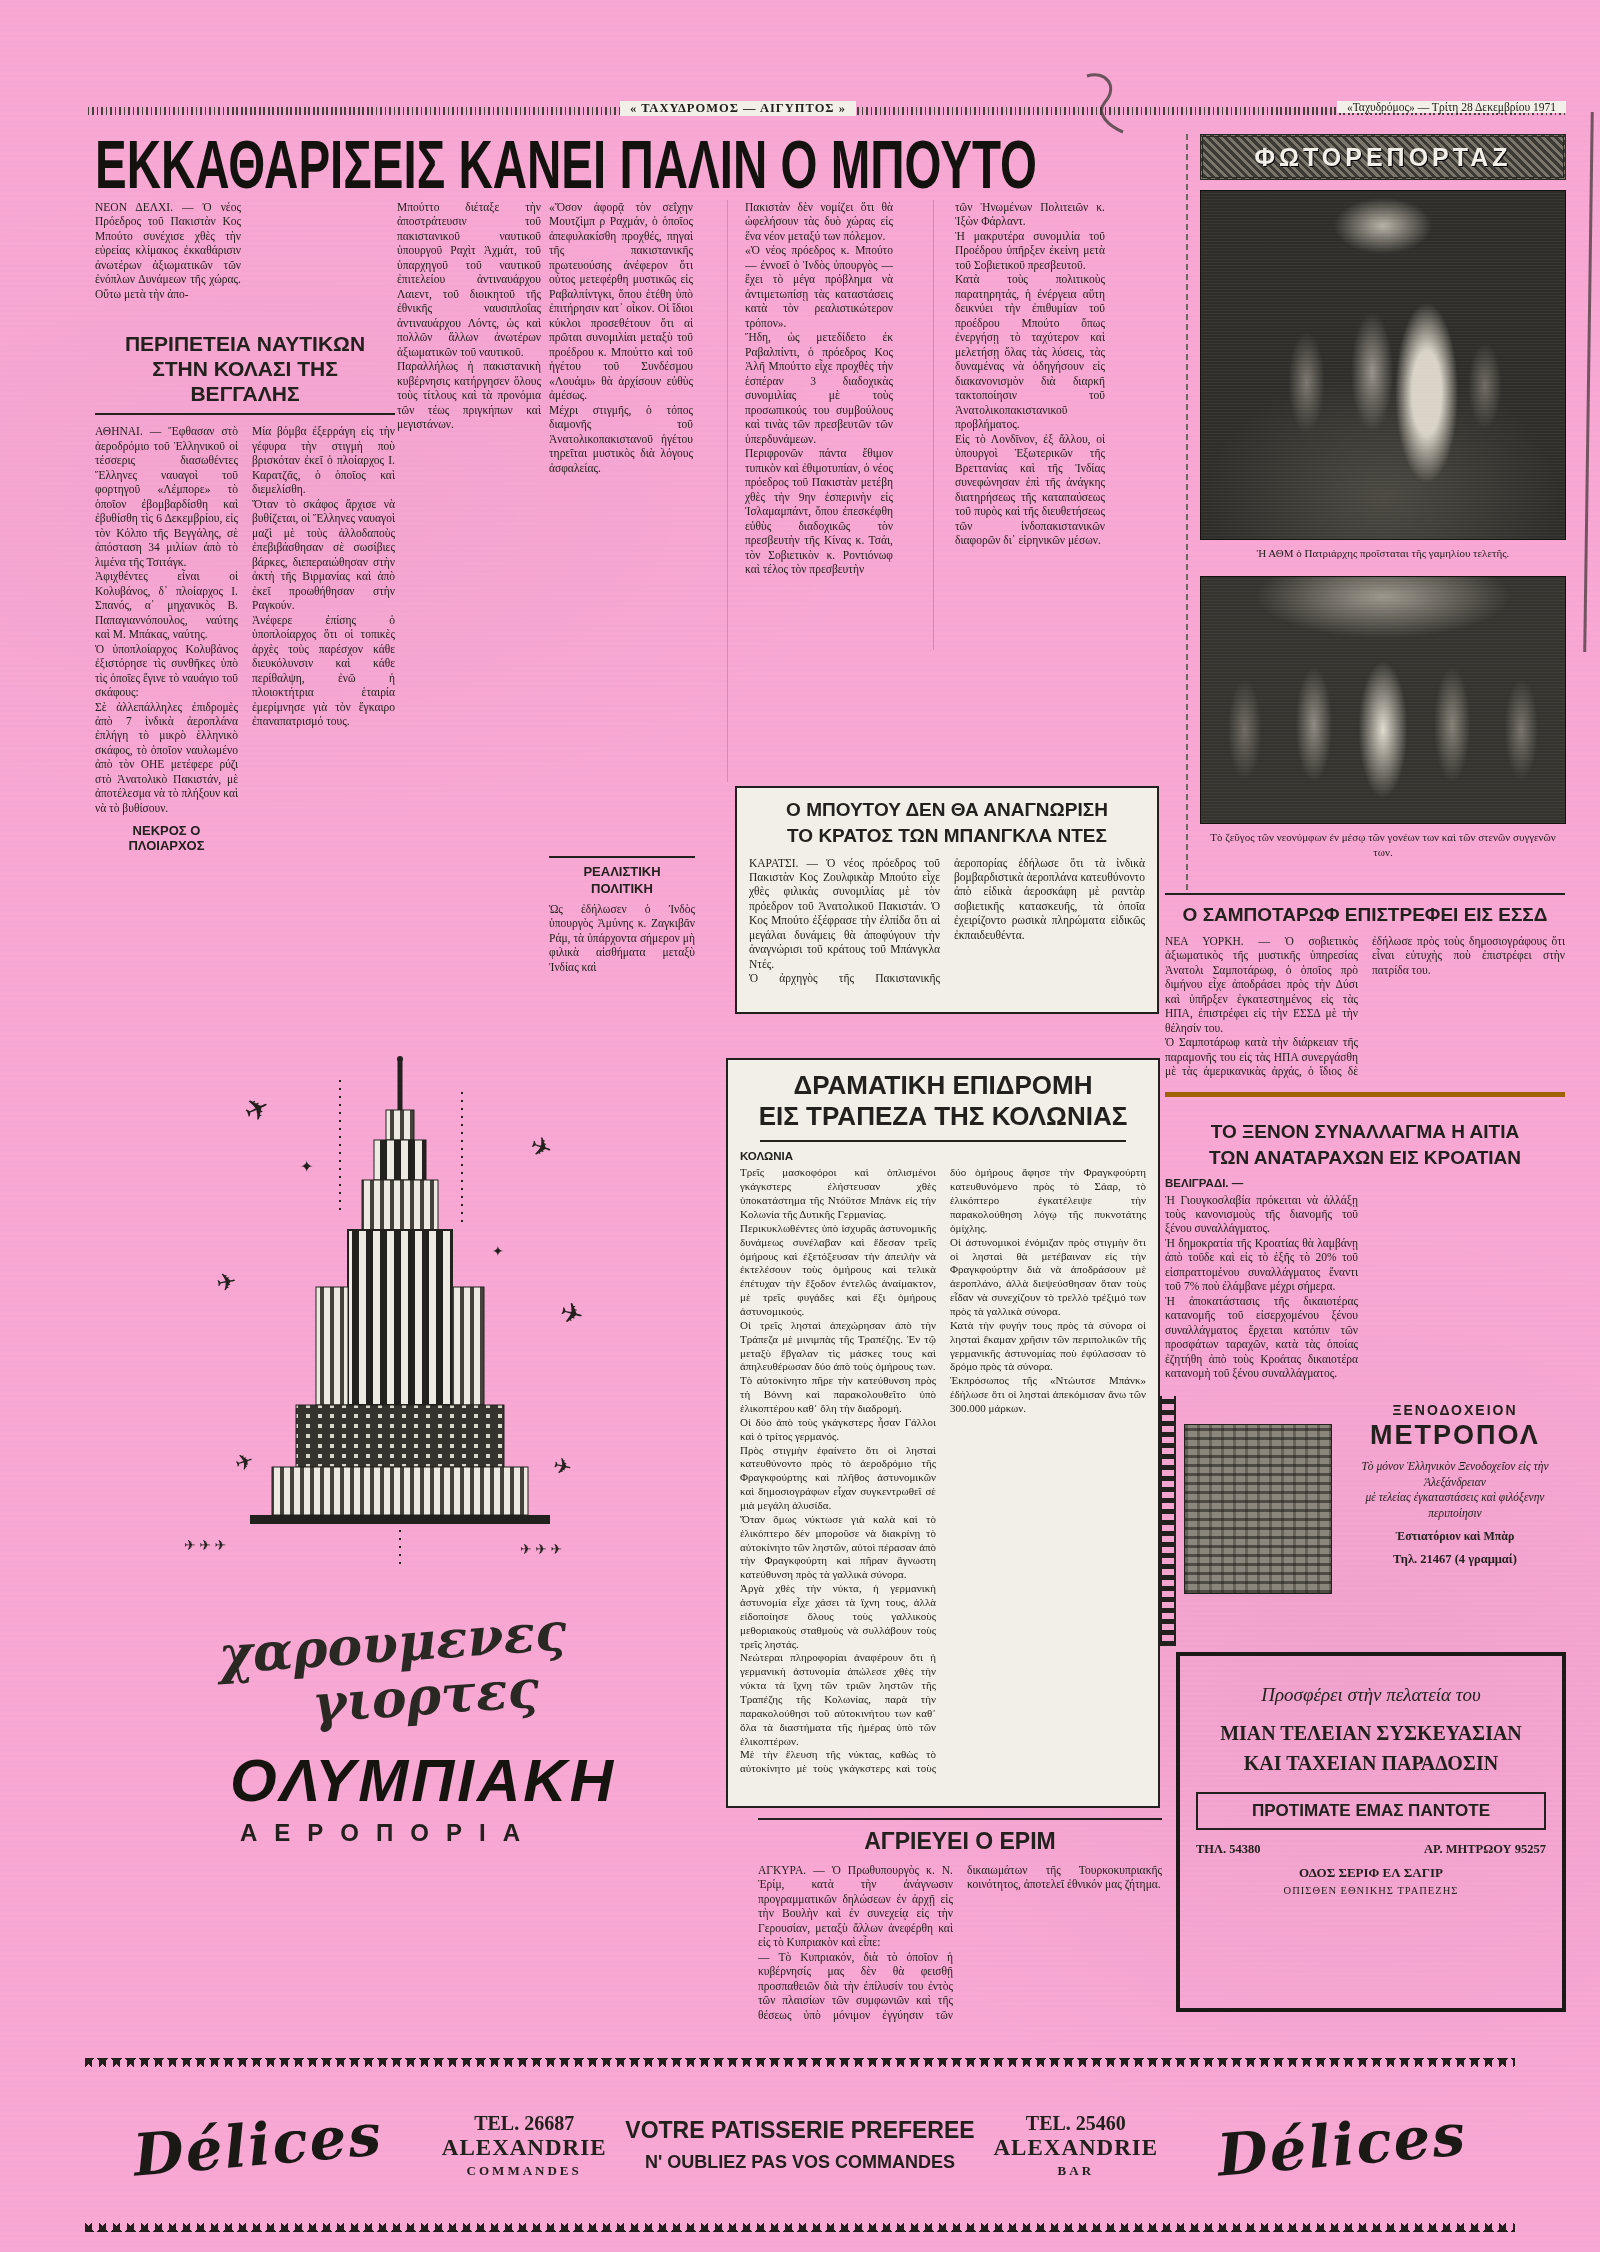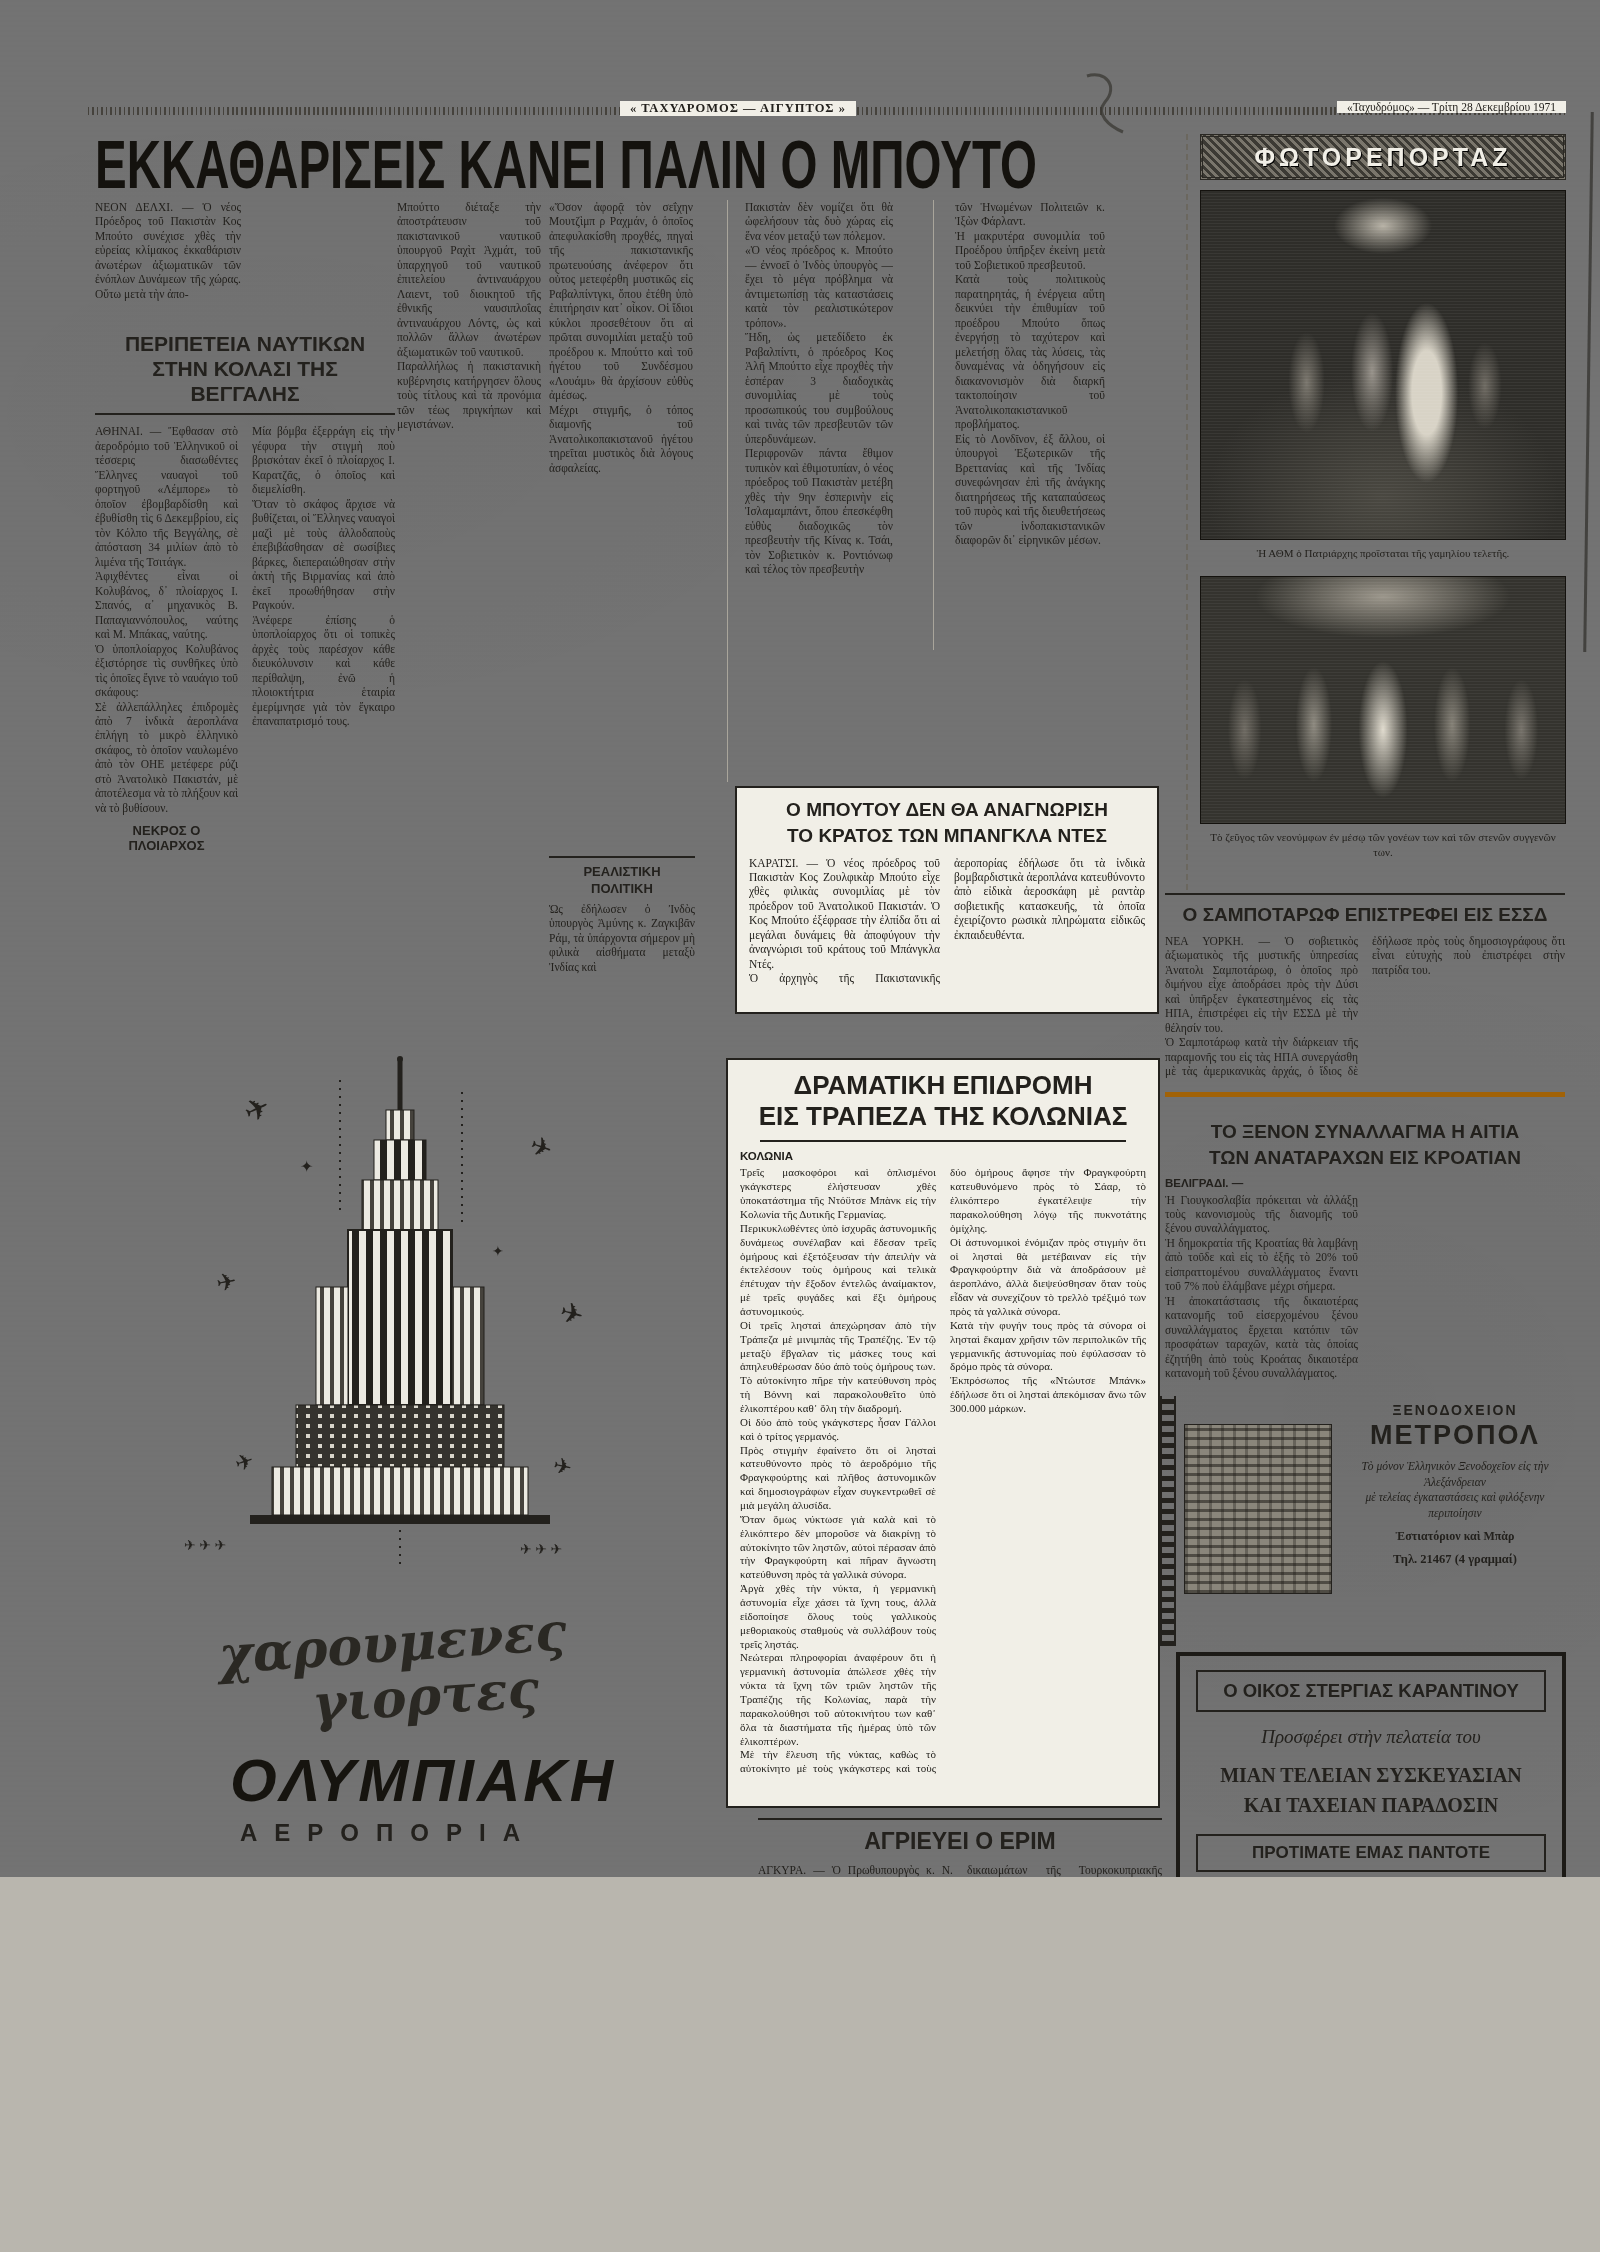--- a/index.html
+++ b/index.html
@@ -1,19 +1,19 @@
 <!DOCTYPE html>
 <html><head>
 <meta charset="utf-8">
 <title>ΤΑΧΥΔΡΟΜΟΣ — ΑΙΓΥΠΤΟΣ</title>
 <style>
   * { margin:0; padding:0; box-sizing:border-box; }
   html,body { background:#b9b6ae; }
-  .sheet { position:relative; width:1600px; height:1877px; margin:0 auto;
-           background:#737373; color:#23211d; overflow:hidden;
+  .sheet { position:relative; width:1600px; height:2252px; margin:0 auto;
+           background:#f9a8d4; color:#23211d; overflow:hidden;
            font-family:"Liberation Serif", serif; }
   .sheet::before { content:""; position:absolute; inset:0; pointer-events:none;
            background:
             radial-gradient(900px 500px at 18% 22%, rgba(0,0,0,0.025), transparent 70%),
             radial-gradient(800px 700px at 85% 75%, rgba(0,0,0,0.035), transparent 70%),
             repeating-linear-gradient(0deg, rgba(0,0,0,0.012) 0 2px, transparent 2px 5px); }
   .abs { position:absolute; }
   .bt { font-size:11.5px; line-height:1.26; text-align:justify;
         white-space:pre-line; overflow:hidden; }
 
@@ -270,21 +270,20 @@
         <div class="m-name">ΜΕΤΡΟΠΟΛ</div>
         <p class="m-line">Τὸ μόνον Ἑλληνικὸν Ξενοδοχεῖον εἰς τὴν Ἀλεξάνδρειαν</p>
         <p class="m-line">μὲ τελείας ἐγκαταστάσεις καὶ φιλόξενην περιποίησιν</p>
         <p class="m-line2">Ἑστιατόριον καὶ Μπὰρ</p>
         <div class="m-tel">Τηλ. 21467 (4 γραμμαί)</div>
       </div>
     </div>
   </div>
 
   <div class="abs kar" style="left:1176px;top:1652px;width:390px;height:360px;">
-    <div class="kar-title">Ο ΟΙΚΟΣ ΣΤΕΡΓΙΑΣ ΚΑΡΑΝΤΙΝΟΥ</div>
     <div class="kar-intro">Προσφέρει στὴν πελατεία του</div>
     <div class="kar-line">ΜΙΑΝ ΤΕΛΕΙΑΝ ΣΥΣΚΕΥΑΣΙΑΝ</div>
     <div class="kar-line">ΚΑΙ ΤΑΧΕΙΑΝ ΠΑΡΑΔΟΣΙΝ</div>
     <div class="kar-slogan">ΠΡΟΤΙΜΑΤΕ ΕΜΑΣ ΠΑΝΤΟΤΕ</div>
     <div class="kar-row">
       <span>ΤΗΛ. 54380</span>
       <span>ΑΡ. ΜΗΤΡΩΟΥ 95257</span>
     </div>
     <div class="kar-addr1">ΟΔΟΣ ΣΕΡΙΦ ΕΛ ΣΑΓΙΡ</div>
     <div class="kar-addr2">ΟΠΙΣΘΕΝ ΕΘΝΙΚΗΣ ΤΡΑΠΕΖΗΣ</div>

